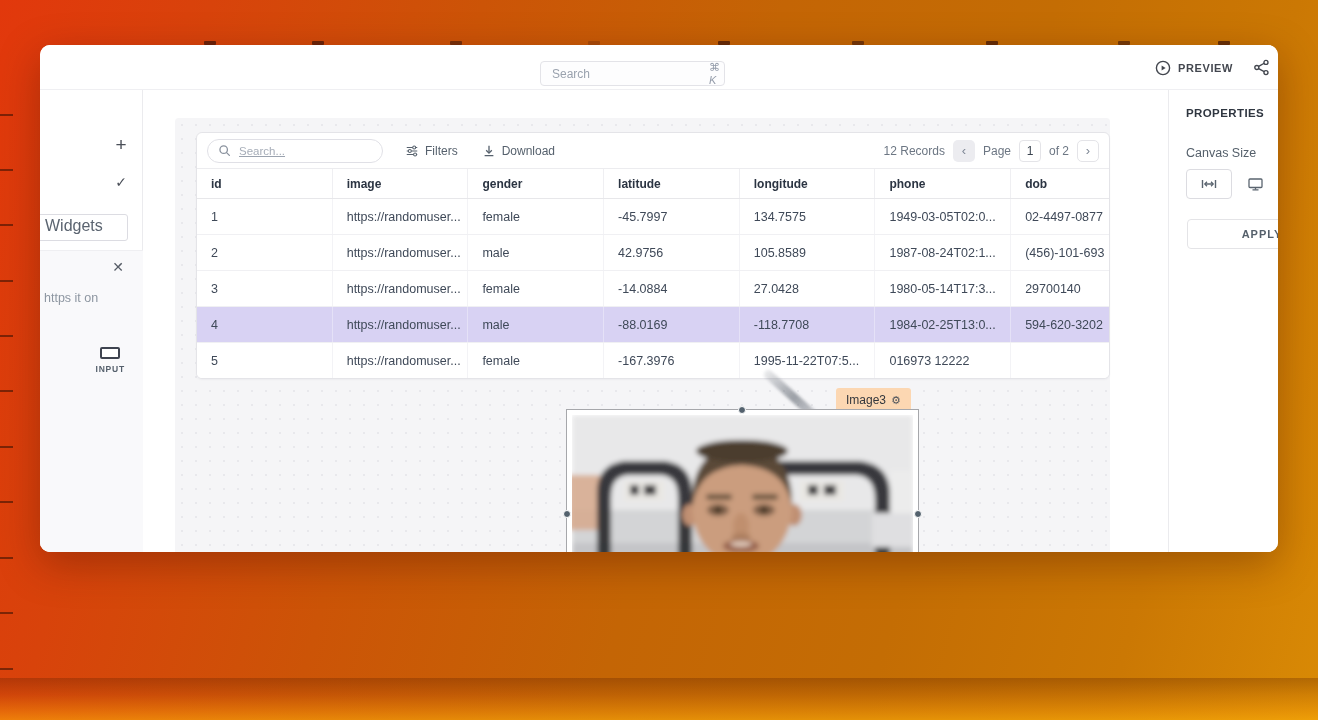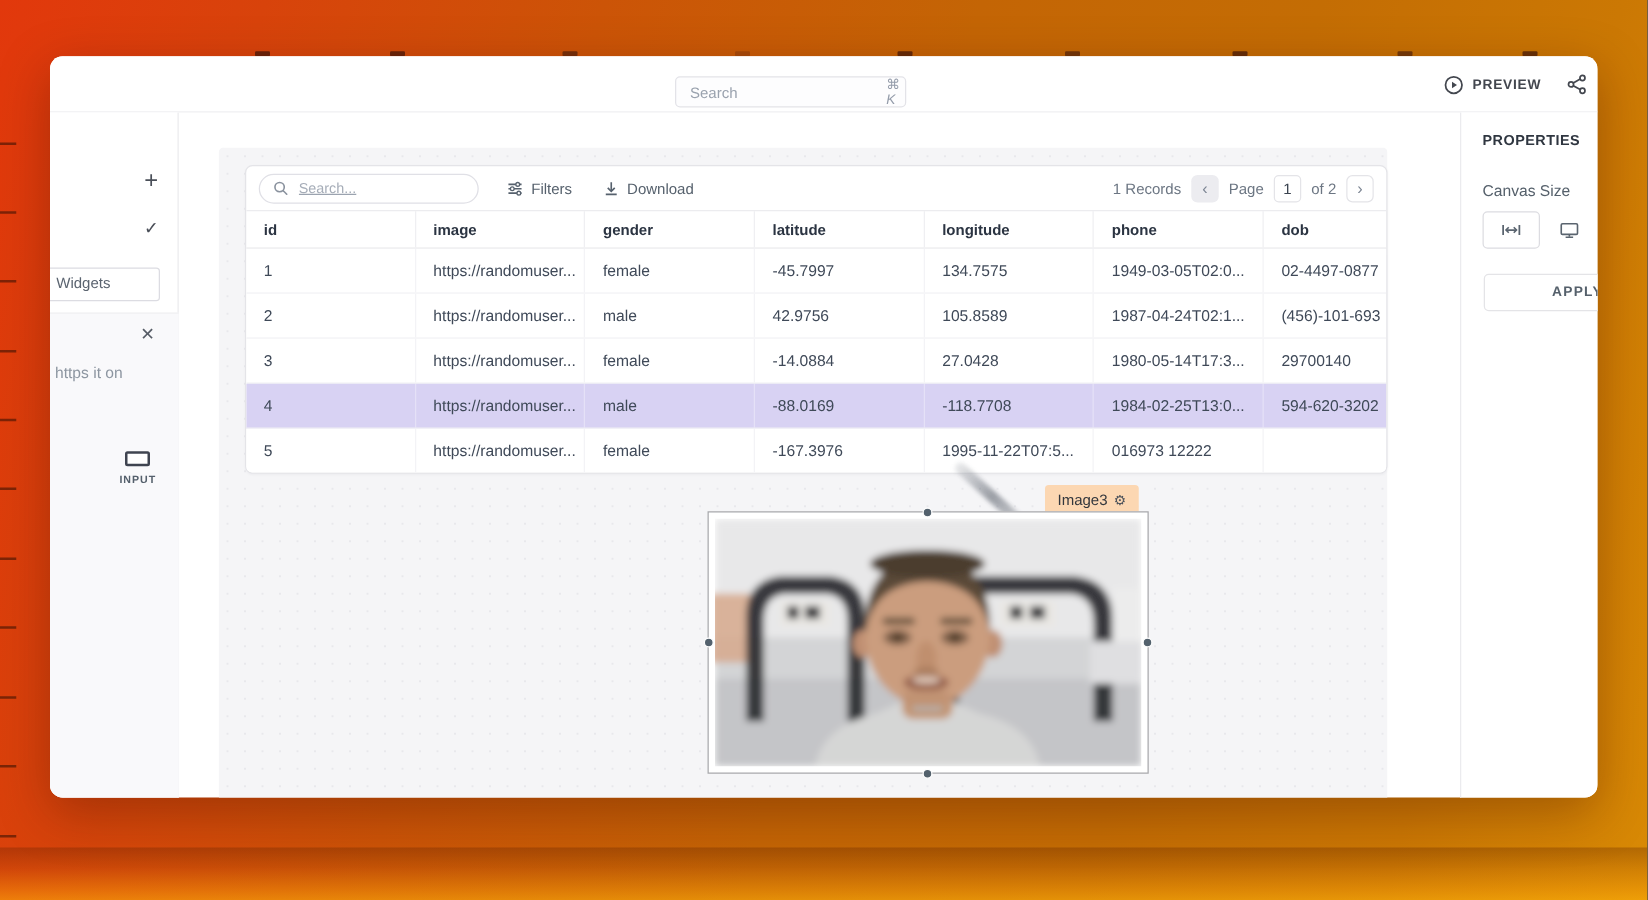--- a/index.html
+++ b/index.html
@@ -3,43 +3,43 @@
 <meta charset="utf-8">
 <style>
   html,body{margin:0;padding:0;background:#222;}
   *{box-sizing:border-box;font-family:"Liberation Sans","DejaVu Sans",sans-serif;}
   .stage{position:relative;width:1318px;height:720px;overflow:hidden;
     background:linear-gradient(105deg,#e2380c 0%,#d8430b 14%,#cc5407 32%,#c46505 52%,#c46d04 70%,#cb7804 86%,#d98a05 100%);}
   .stage::after{content:"";position:absolute;left:0;top:678px;width:100%;height:42px;
     background:linear-gradient(180deg,rgba(90,30,0,.30) 0%,rgba(170,85,4,.18) 40%,rgba(248,160,8,.42) 80%,rgba(255,176,10,.55) 100%);pointer-events:none;}
   .tick{position:absolute;left:0;width:13px;height:2px;background:rgba(45,14,4,.55);}
   .tabmark{position:absolute;height:4px;border-radius:1px;}
-  .window{position:absolute;left:40px;top:45px;width:1238px;height:593px;background:#fff;
+  .window{position:absolute;left:40px;top:45px;width:1238px;height:507px;background:#fff;
     border-radius:10px;overflow:hidden;box-shadow:0 12px 40px rgba(70,15,0,.35);}
   
   .topbar{position:absolute;left:0;top:0;width:1238px;height:45px;background:#fff;border-bottom:1px solid #efeff2;}
   .gsearch{position:absolute;left:500px;top:16px;width:185px;height:25px;border:1px solid #e3e3e8;border-radius:4px;
     background:#fdfdfe;display:flex;align-items:center;padding:0 9px;}
   .gsearch input{border:0;outline:0;background:transparent;flex:1;font-size:12px;color:#4b5563;}
   .gsearch input::placeholder{color:#9aa2ae;}
   .gsearch .kbd{font-size:11px;color:#949caa;font-style:italic;}
   .tb-right{position:absolute;right:8px;top:0;height:45px;display:flex;align-items:center;gap:20px;}
   .preview{display:flex;align-items:center;gap:7px;cursor:pointer;color:#3f4450;}
   .preview .lbl{font-size:11px;font-weight:bold;letter-spacing:.6px;color:#43474f;}
   .iconsvg{display:block;}
   
   .sidebar{position:absolute;left:0;top:45px;width:103px;height:588px;background:#fff;border-right:1px solid #ebebee;}
   .sb-plus{position:absolute;left:66px;top:44px;width:30px;text-align:center;font-size:19px;color:#4a4f58;cursor:pointer;}
   .sb-check{position:absolute;left:68px;top:84px;width:26px;text-align:center;font-size:14px;color:#4a4f58;cursor:pointer;}
   .sb-input{position:absolute;left:-8px;top:124px;width:96px;height:27px;border:1px solid #dcdce2;border-radius:3px;
-    background:#fff;padding:0 8px 4px 12px;font-size:12px;color:#5b6470;outline:0;}
+    background:#fff;padding:0 8px 4px 12px;font-size:16px;color:#5b6470;outline:0;}
   .sb-lower{position:absolute;left:0;top:160px;width:103px;height:428px;background:#f9f9fb;border-top:1px solid #efeff2;}
   .sb-close{position:absolute;left:66px;top:8px;width:24px;text-align:center;font-size:14px;color:#565c66;cursor:pointer;}
   .sb-hint{position:absolute;left:4px;top:40px;font-size:12.5px;color:#8d96a1;white-space:nowrap;}
-  .palette{position:absolute;left:0;top:110px;width:103px;display:flex;justify-content:flex-end;padding-right:18px;}
+  .palette{position:absolute;left:0;top:96px;width:103px;display:flex;justify-content:flex-end;padding-right:18px;}
   .pal-item{display:flex;flex-direction:column;align-items:center;gap:5px;cursor:grab;}
   .pal-icon{width:20px;height:12px;border:2px solid #3f4450;border-radius:2px;background:#fff;}
   .pal-label{font-size:8.5px;color:#55606c;letter-spacing:.8px;font-weight:bold;}
   
   .canvas{position:absolute;left:135px;top:73px;width:935px;height:545px;background:#f5f5f7;border-radius:4px;
     background-image:radial-gradient(#e8e8ec 1px,transparent 1px);background-size:14px 14px;}
   
   .twidget{position:absolute;left:156px;top:87px;width:914px;height:247px;background:#fff;border:1px solid #e4e4e8;
     border-radius:6px;overflow:hidden;box-shadow:0 1px 2px rgba(30,30,60,.04);}
   .ttoolbar{position:relative;height:36px;border-bottom:1px solid #ececef;display:flex;align-items:center;padding:0 10px;}
@@ -182,21 +182,21 @@
           </div>
           <div class="tbtn tb-download">
             <svg class="iconsvg" width="14" height="14" viewBox="0 0 16 16">
               <line x1="8" y1="2" x2="8" y2="10" stroke="#56616d" stroke-width="1.5"></line>
               <path d="M4.8 7.2 L8 10.4 L11.2 7.2" fill="none" stroke="#56616d" stroke-width="1.5"></path>
               <line x1="3" y1="13.2" x2="13" y2="13.2" stroke="#56616d" stroke-width="1.5"></line>
             </svg>
             <span>Download</span>
           </div>
           <div class="tpag">
-            <span>1 Records</span>
+            <span>12 Records</span>
             <div class="pg-btn pg-prev">
               <span>‹</span>
             </div>
             <span>Page</span>
             <div class="pg-box">1</div>
             <span>of 2</span>
             <div class="pg-btn pg-next">
               <span>›</span>
             </div>
           </div>
@@ -219,21 +219,21 @@
               <div class="td">134.7575</div>
               <div class="td">1949-03-05T02:0...</div>
               <div class="td">02-4497-0877</div>
             </div>
             <div class="tr">
               <div class="td">2</div>
               <div class="td">https://randomuser...</div>
               <div class="td">male</div>
               <div class="td">42.9756</div>
               <div class="td">105.8589</div>
-              <div class="td">1987-04-24T02:1...</div>
+              <div class="td">1987-08-24T02:1...</div>
               <div class="td">(456)-101-693</div>
             </div>
             <div class="tr">
               <div class="td">3</div>
               <div class="td">https://randomuser...</div>
               <div class="td">female</div>
               <div class="td">-14.0884</div>
               <div class="td">27.0428</div>
               <div class="td">1980-05-14T17:3...</div>
               <div class="td">29700140</div>

